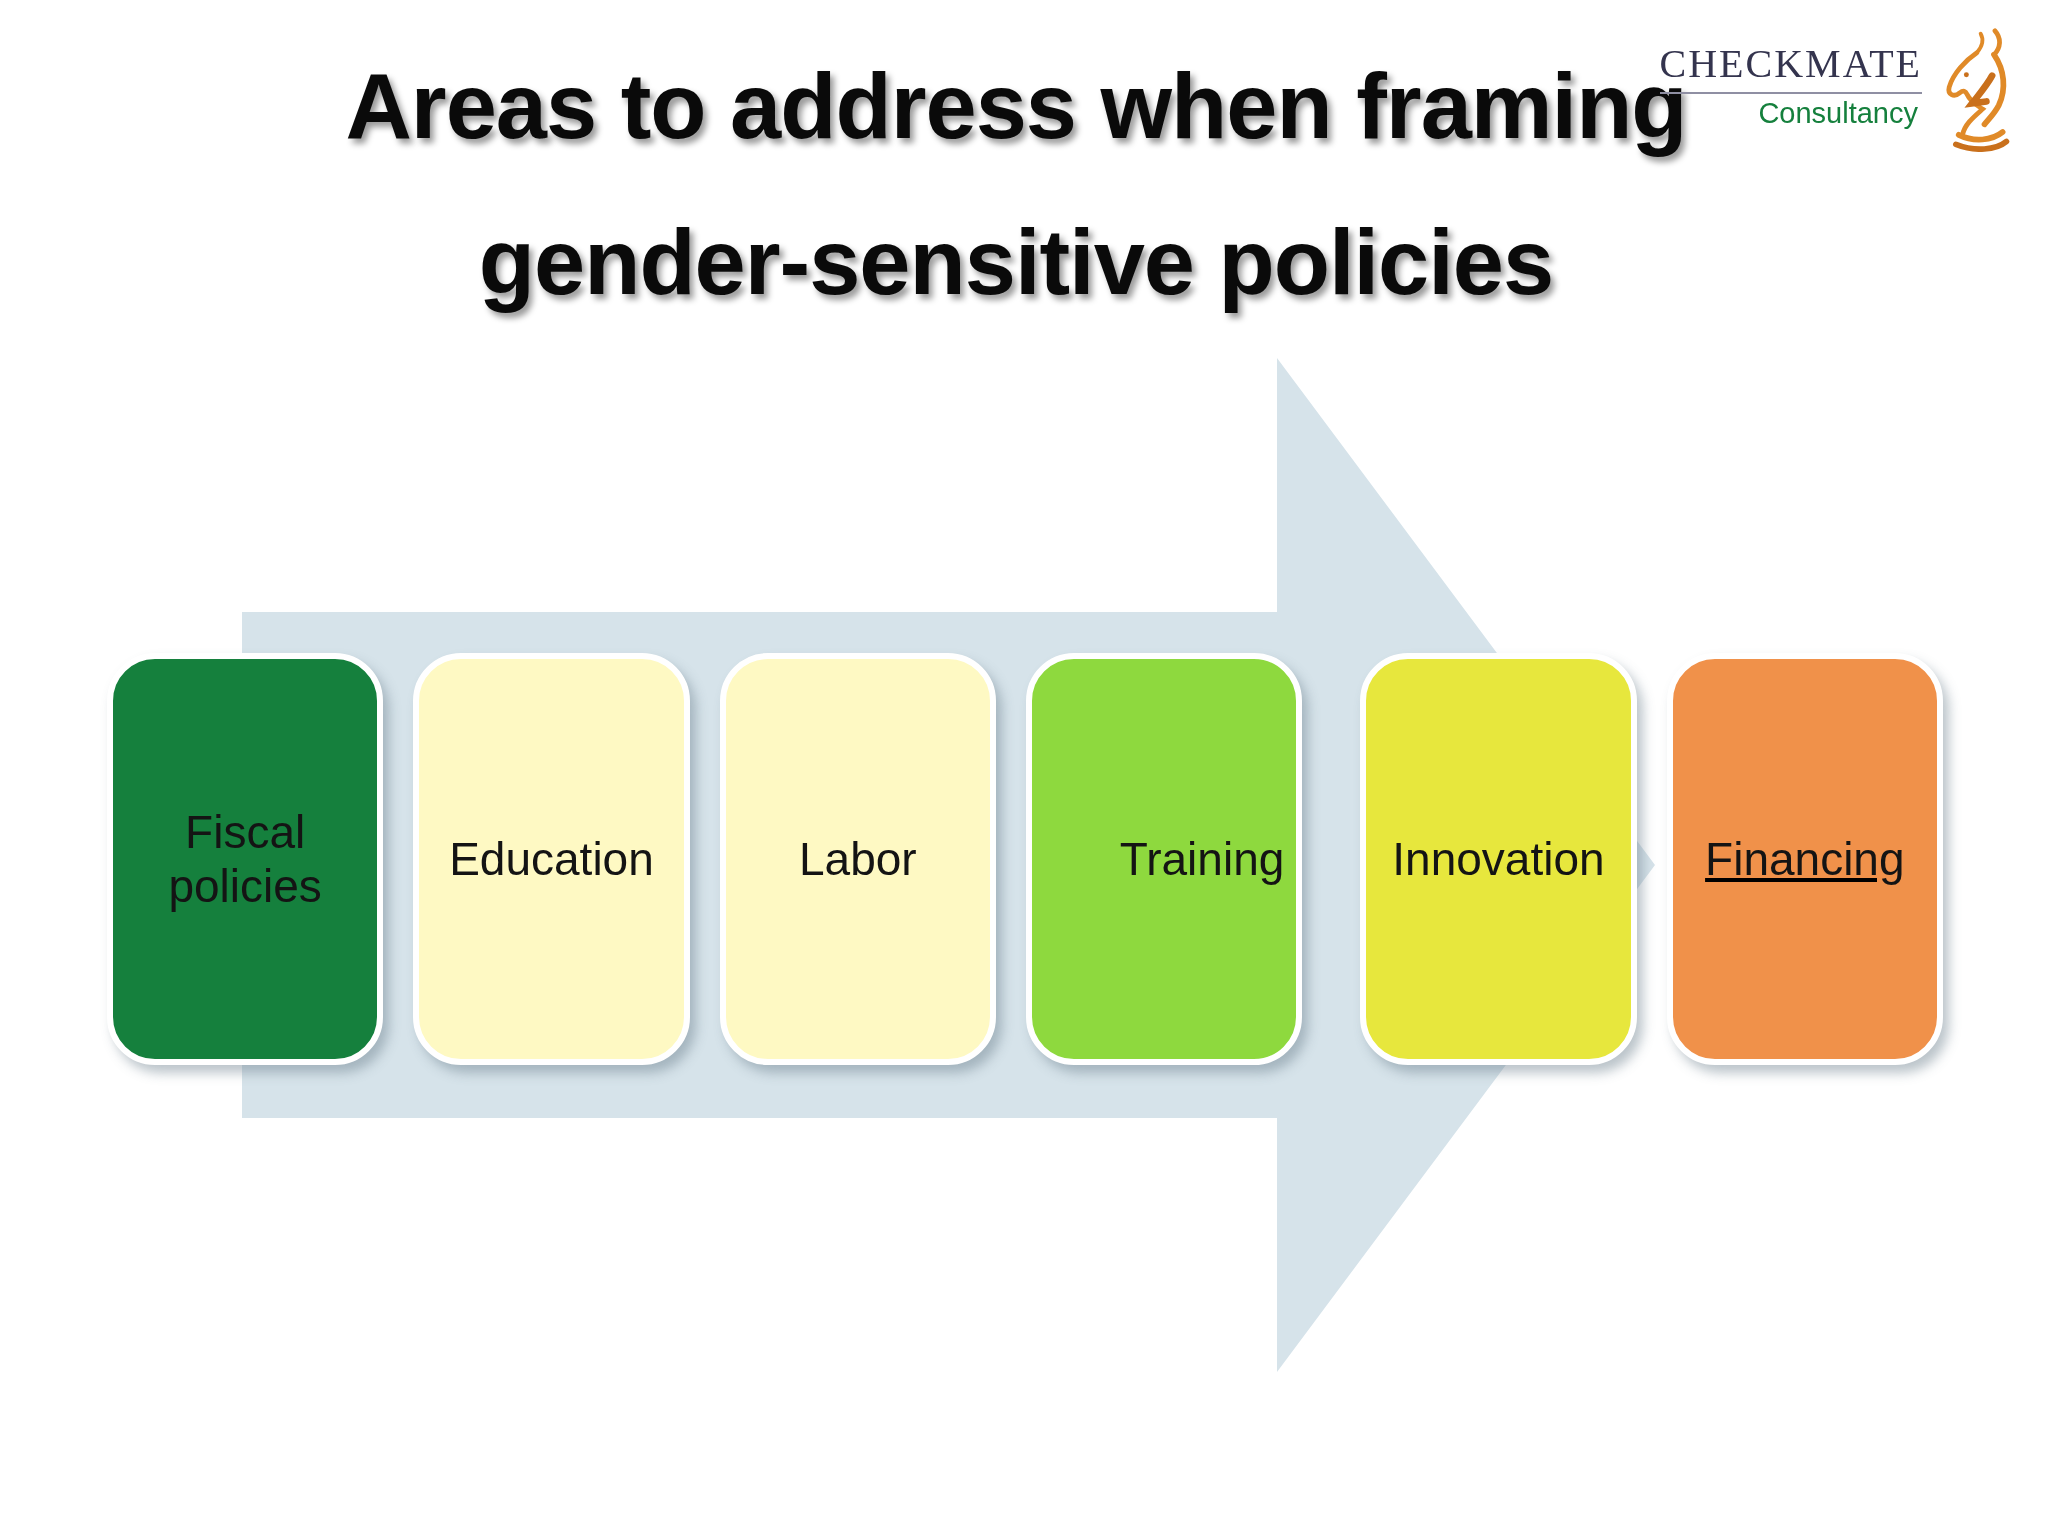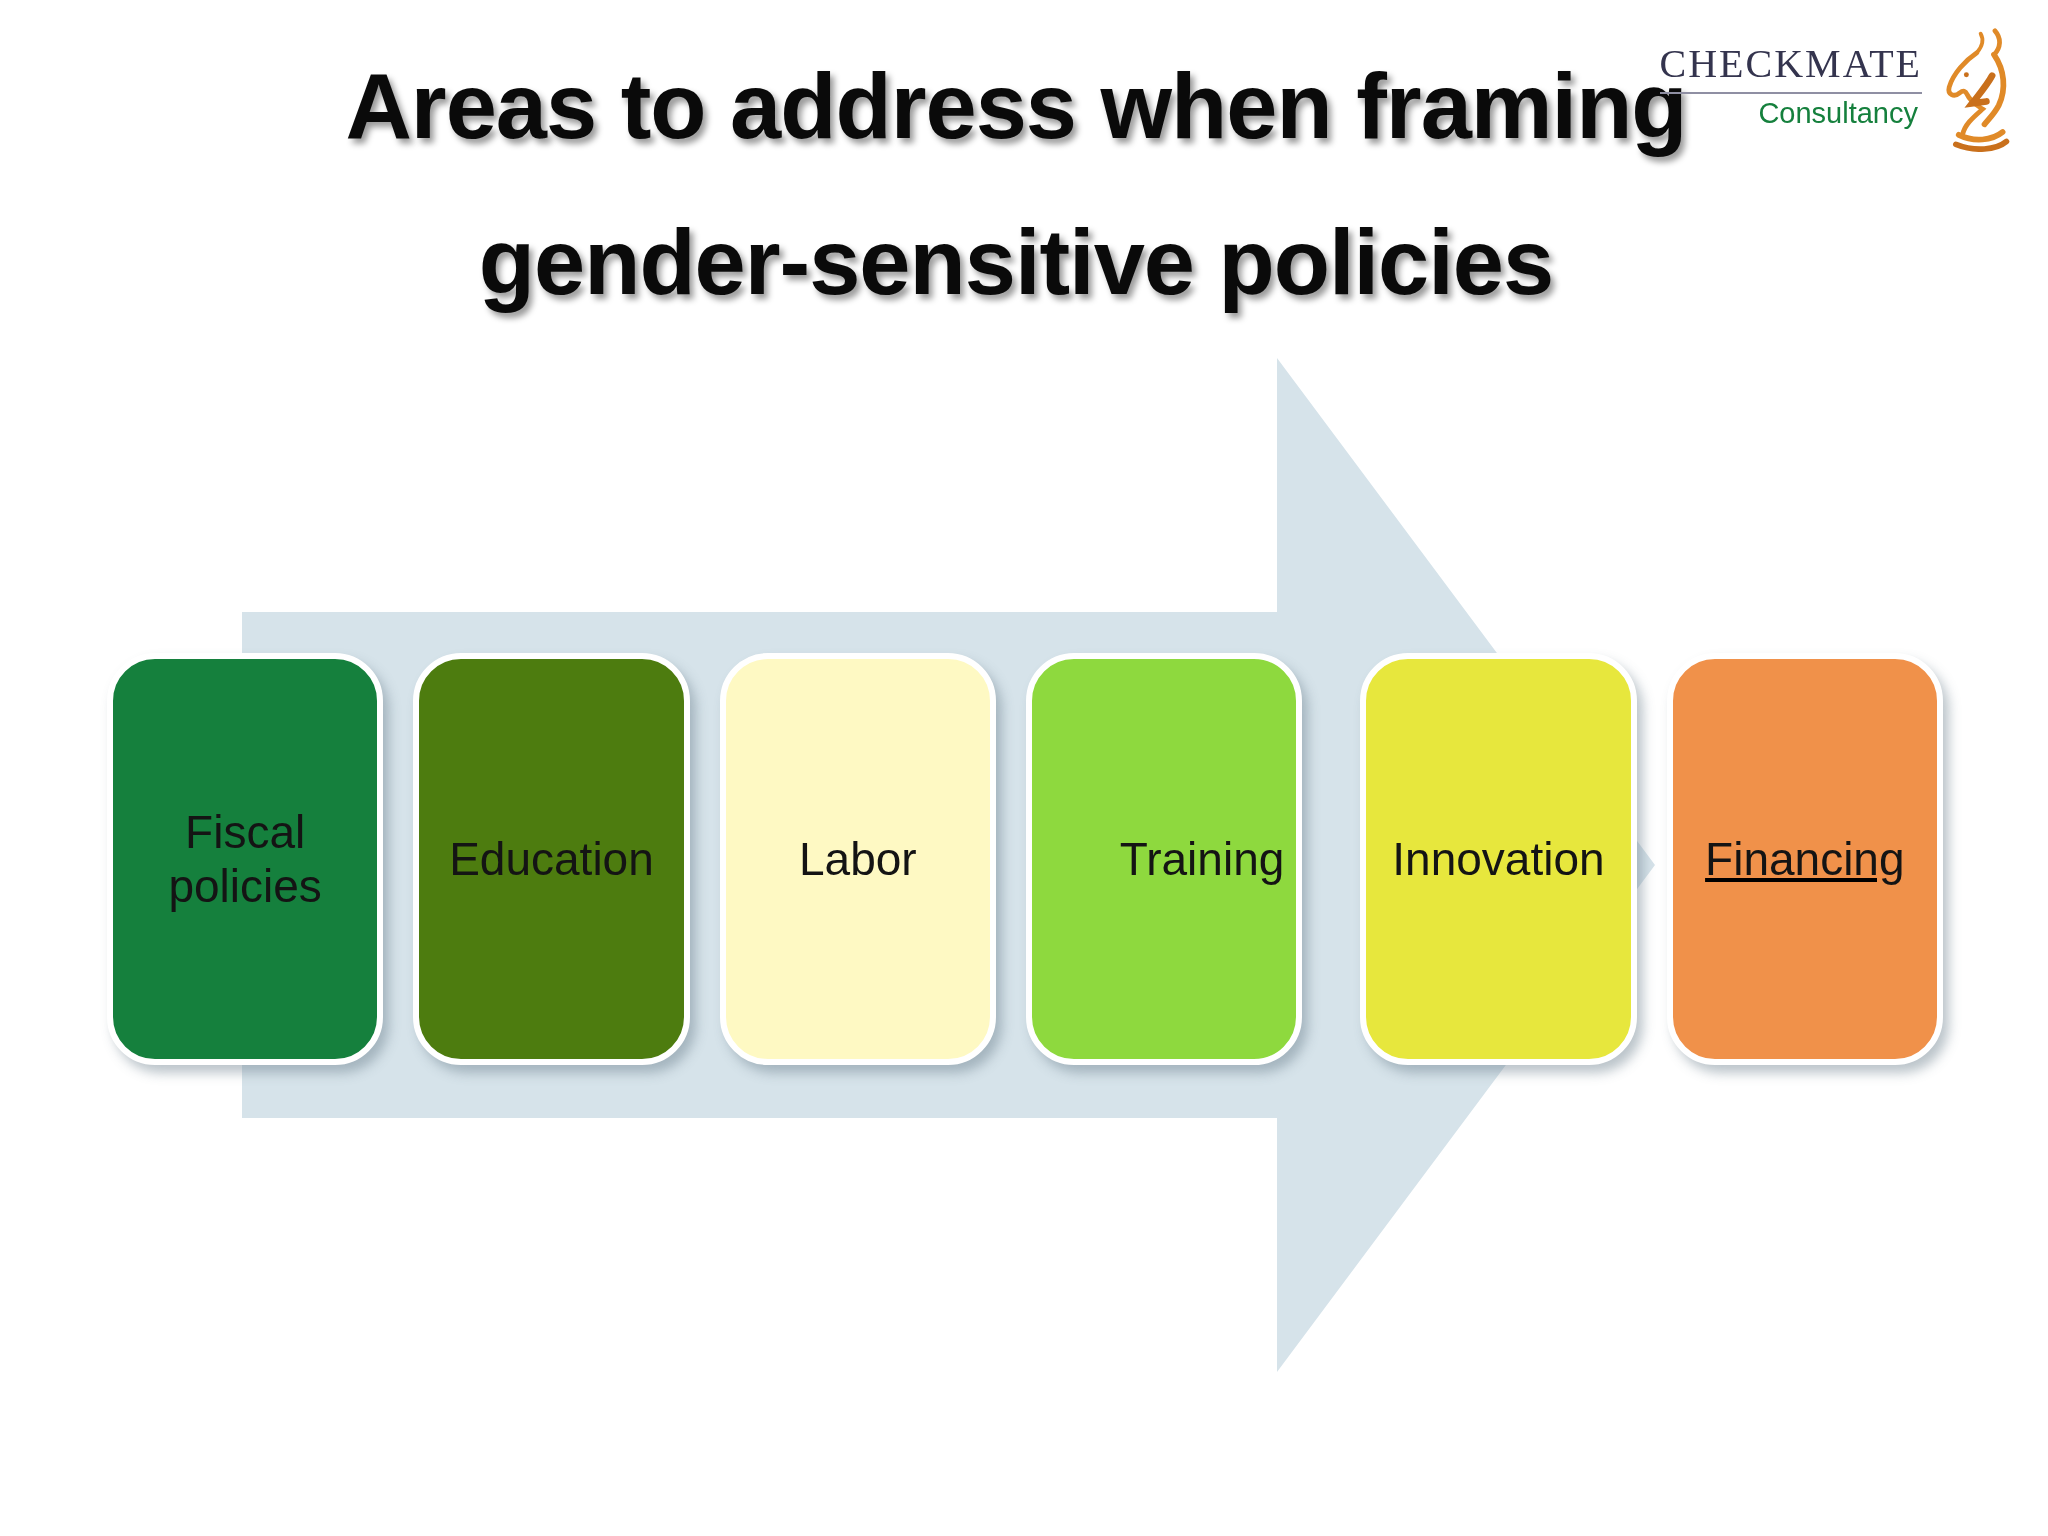--- a/index.html
+++ b/index.html
@@ -115,21 +115,21 @@
   <svg class="arrow-svg" viewBox="0 0 2048 1536">
     <polygon points="242,612 1277,612 1277,358 1655,865 1277,1372 1277,1118 242,1118" fill="#d6e3ea"></polygon>
   </svg>
 
   <div class="boxes">
 
       <div class="box" style="background: #15803d;">
         <span class="box-label">Fiscal policies</span>
       </div>
 
-      <div class="box" style="background: #4d7c0f;">
+      <div class="box" style="background: #fef9c3;">
         <span class="box-label">Education</span>
       </div>
 
       <div class="box" style="background: #fef9c3;">
         <span class="box-label">Labor</span>
       </div>
 
       <div class="box" style="background: rgb(142, 217, 62); justify-content: flex-end;">
         <span class="box-label">Training</span>
       </div>

